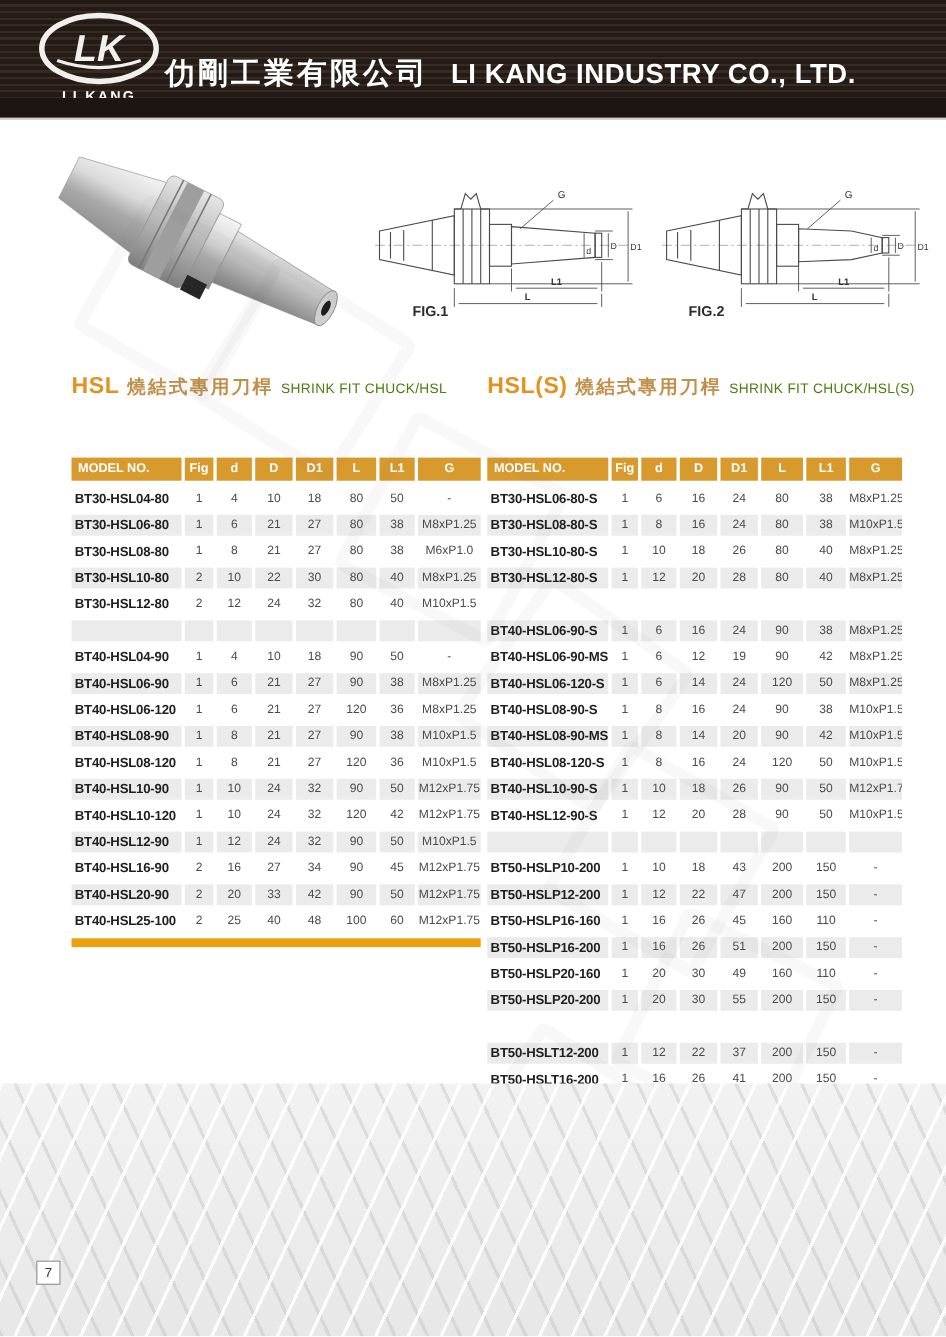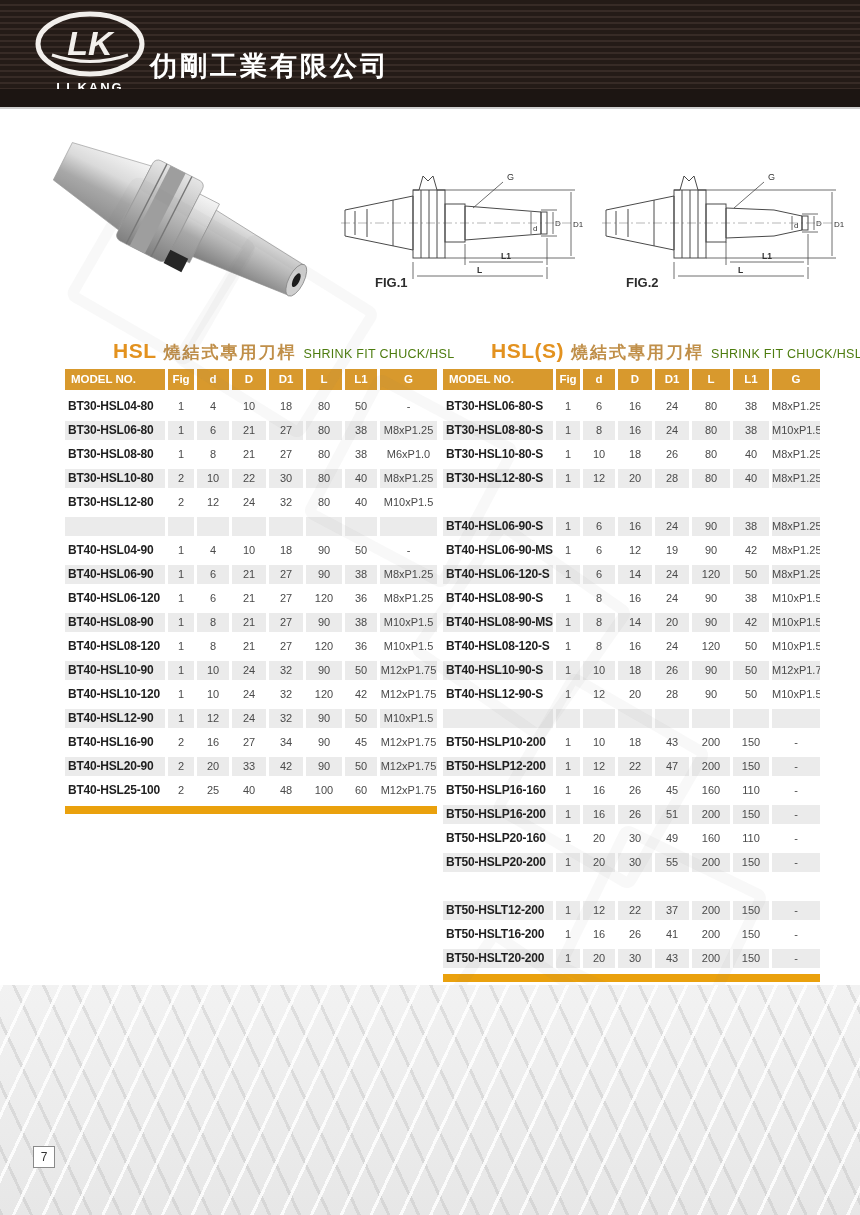--- a/index.html
+++ b/index.html
@@ -26,28 +26,28 @@
   .fig{position:absolute;top:166px;height:126px;}
   .fig svg{display:block;}
   .fig .figlabel{position:absolute;left:10px;bottom:2px;font-size:13px;font-weight:bold;color:#2c2c2c;margin-left:32px;}
   .fig1{left:333px;width:252px;}
   .fig2{left:584px;width:272px;}
 
   
   .spec-table{position:absolute;top:339px;}
   .spec-table.t0{left:65px;width:372px;--cols:100px 26px 32px 34px 34px 36px 32px 1fr;}
   .spec-table.t1{left:443px;width:377px;--cols:110px 24px 32px 34px 34px 38px 36px 1fr;}
-  .ttitle{display:flex;align-items:baseline;gap:7px;margin-bottom:5px;white-space:nowrap;margin-left:48px;}
+  .ttitle{display:flex;align-items:baseline;gap:7px;margin-bottom:5px;white-space:nowrap;}
   .ttitle .code{font-size:21px;font-weight:800;color:#E3921F;letter-spacing:0.5px;}
   .ttitle .zh{font-size:17px;font-weight:bold;color:#C08F49;letter-spacing:2px;}
   .ttitle .en{font-size:12.5px;color:#4d7c0f;letter-spacing:0.3px;}
   .thead,.trow{display:grid;grid-template-columns:var(--cols);column-gap:3px;}
   .thead{margin-bottom:7px;}
   .thead .th{background:#D8992D;color:#fff;font-weight:bold;font-size:11.5px;height:21px;
-             line-height:21px;text-align:center;}
+             line-height:21px;text-align:center;margin-top:48px;}
   .thead .th.c0{text-align:left;padding-left:6px;}
   .trow{height:19px;margin-bottom:5px;}
   .trow > div{font-size:11px;color:#4a4a4a;line-height:19px;text-align:center;overflow:hidden;}
   .trow > div.model{text-align:left;font-weight:bold;font-size:12px;color:#1f1f1f;padding-left:3px;letter-spacing:-0.2px;}
   .trow.alt > div{background:#ebebeb;}
   .bbar{height:8px;background:#EAA10D;margin-top:6px;}
 
   
   .wm{position:absolute;border:11px solid #6f6f6f;opacity:0.05;border-radius:10px;pointer-events:none;}
 
@@ -72,20 +72,21 @@
     <div class="logo">
       <svg width="116" height="68" viewBox="0 0 116 68">
         <ellipse cx="58" cy="34" rx="52" ry="30" fill="none" stroke="#f2efec" stroke-width="5"></ellipse>
         <path d="M20 45 Q58 58 96 45" fill="none" stroke="#f2efec" stroke-width="3"></path>
         <text x="58" y="45" text-anchor="middle" font-size="34" font-weight="bold" font-style="italic" fill="#f2efec">LK</text>
       </svg>
       <div class="logo-name">LI KANG</div>
     </div>
     <div class="company">
       <span class="zh">仂剛工業有限公司</span>
+      <span class="en">LI KANG INDUSTRY CO., LTD.</span>
     </div>
   </header>
   <div class="banner-sep"></div>
 
   <div class="photo">
     <svg width="300" height="195" viewBox="0 0 300 195">
       <defs>
         <linearGradient id="steel" x1="0" y1="0" x2="0" y2="1">
           <stop offset="0" stop-color="#f4f4f4"></stop>
             <stop offset="0.35" stop-color="#dadada"></stop>

